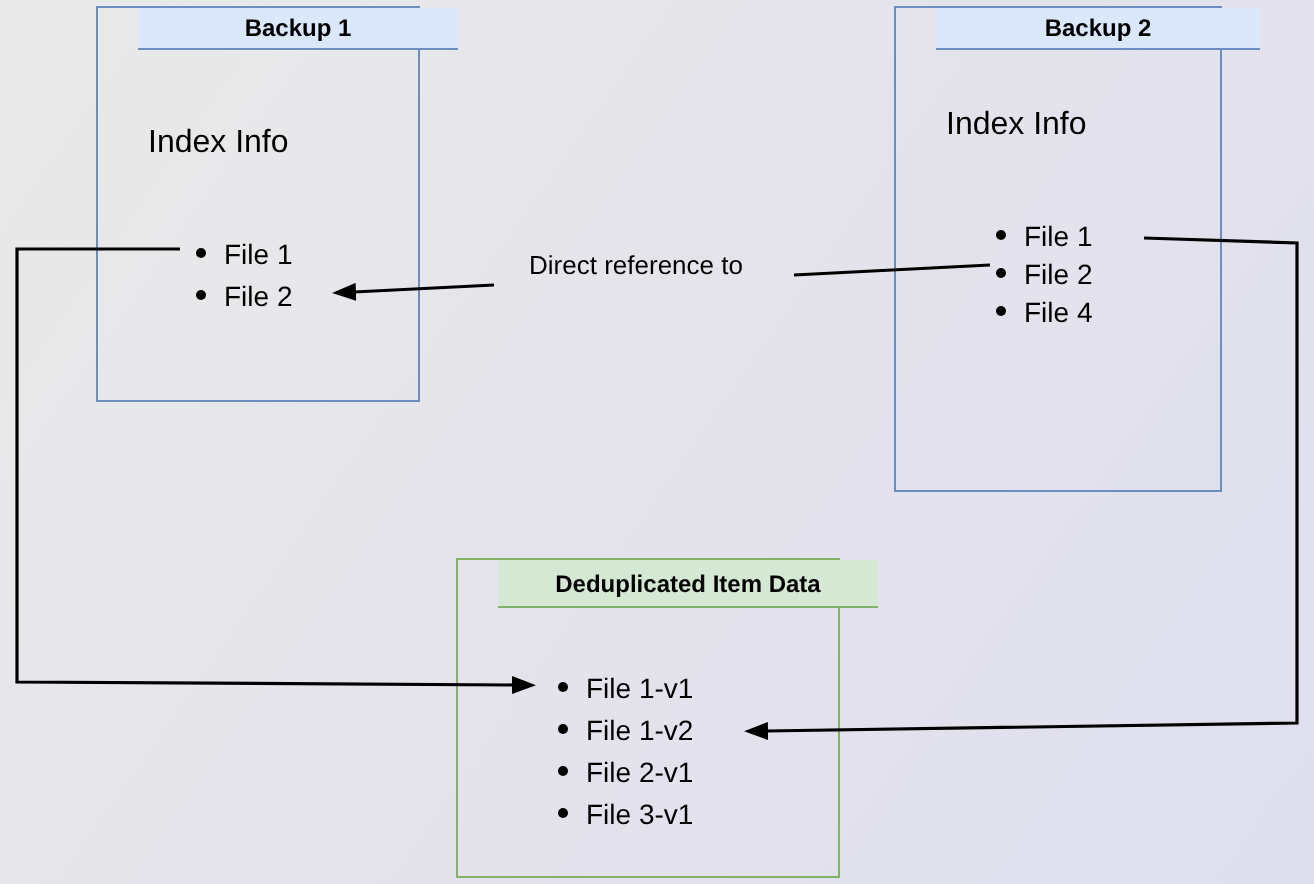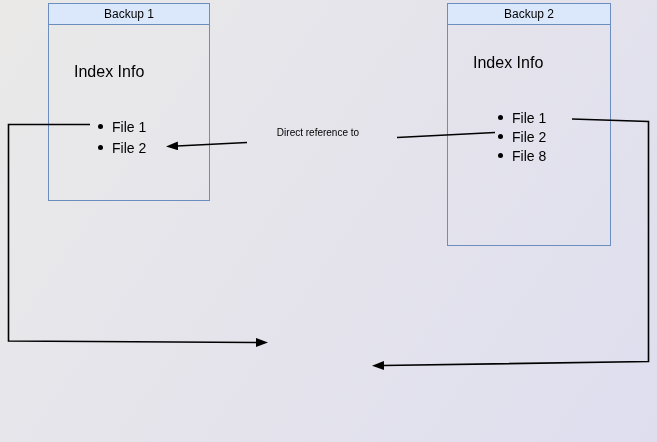--- a/index.html
+++ b/index.html
@@ -20,24 +20,25 @@
     border: 1px solid;
     background: transparent;
   }
   .node.blue  { border-color: #6c8ebf; }
   .node.green { border-color: #82b366; }
 
   .node-header {
     box-sizing: border-box;
     width: 100%;
     border-bottom: 1px solid;
-    font-weight: normal;
+    font-weight: bold;
     font-size: 12px;
     text-align: center;
     white-space: nowrap;
+    margin-left: 20px;
   }
   .blue  .node-header { background: #dbe8fb; border-color: #6c8ebf; }
   .green .node-header { background: #d5e8d4; border-color: #82b366; }
 
   #backup1 { left: 48px;  top: 3px;   width: 162px; height: 198px; }
   #backup2 { left: 447px; top: 3px;   width: 164px; height: 243px; }
   #dedup   { left: 228px; top: 279px; width: 192px; height: 160px; }
   #backup1 .node-header, #backup2 .node-header { height: 21px; line-height: 21px; }
   #dedup .node-header { height: 24px; line-height: 24px; }
 
@@ -83,21 +84,21 @@
     fill: none;
     stroke: #000;
     stroke-width: 1.6;
   }
 
   .edge-label {
     position: absolute;
     left: 236px; top: 125px;
     width: 164px;
     text-align: center;
-    font-size: 10px;
+    font-size: 13px;
     line-height: 15px;
     white-space: nowrap;
   }
 </style>
 </head>
 <body>
 
 <div class="canvas">
 
   <div class="node blue" id="backup1">
@@ -122,25 +123,46 @@
       <div class="file-row">
         <span class="bullet"></span>
         <span>File 1</span>
       </div>
       <div class="file-row">
         <span class="bullet"></span>
         <span>File 2</span>
       </div>
       <div class="file-row">
         <span class="bullet"></span>
-        <span>File 8</span>
+        <span>File 4</span>
       </div>
     </div>
   </div>
 
+  <div class="node green" id="dedup">
+    <div class="node-header">Deduplicated Item Data</div>
+    <div class="file-list">
+      <div class="file-row">
+        <span class="bullet"></span>
+        <span>File 1-v1</span>
+      </div>
+      <div class="file-row">
+        <span class="bullet"></span>
+        <span>File 1-v2</span>
+      </div>
+      <div class="file-row">
+        <span class="bullet"></span>
+        <span>File 2-v1</span>
+      </div>
+      <div class="file-row">
+        <span class="bullet"></span>
+        <span>File 3-v1</span>
+      </div>
+    </div>
+  </div>
 
   <svg id="edges" viewBox="0 0 657 442">
     <defs>
       <marker id="arrow" viewBox="0 0 12 9" refX="1" refY="4.5" markerWidth="12" markerHeight="9" orient="auto" markerUnits="userSpaceOnUse">
         <path d="M0,0 L12,4.5 L0,9 Z" fill="#000"></path>
       </marker>
     </defs>
 
     <polyline points="90,124.5 8.5,124.5 8.5,341 257,342.5" marker-end="url(#arrow)"></polyline>
 

